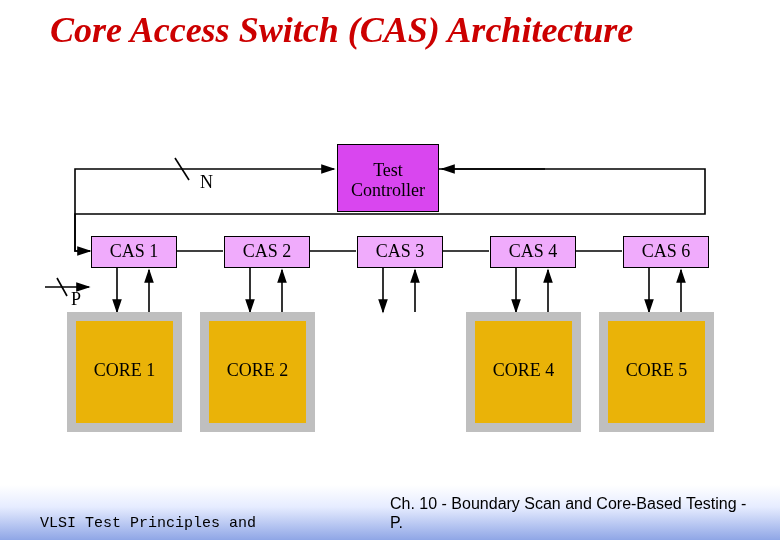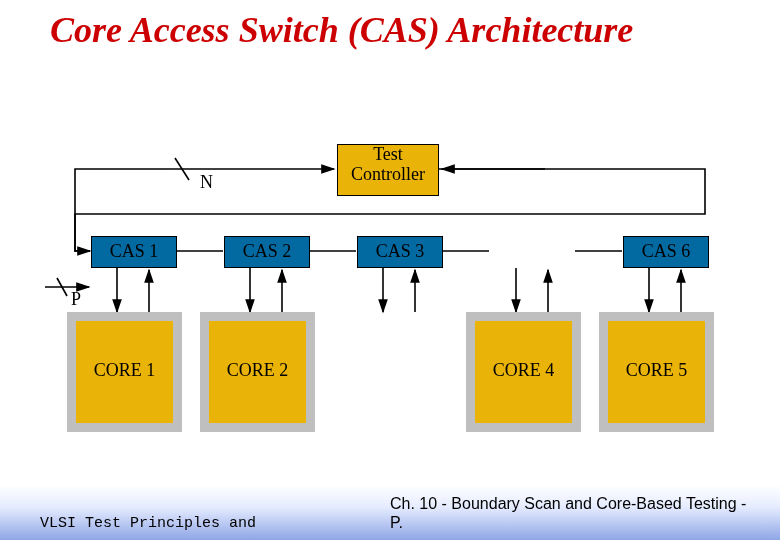--- a/index.html
+++ b/index.html
@@ -1,21 +1,21 @@
 <!DOCTYPE html>
 <html><head>
 <meta charset="utf-8">
 <style>
   html,body{margin:0;padding:0;width:780px;height:540px;font-family:"Times New Roman",serif;background:#fff;overflow:hidden}
   .slide{position:relative;width:710px;height:540px}
   .title{position:absolute;left:50px;top:10px;font-size:36px;font-weight:bold;font-style:italic;color:#cc0000;line-height:1.15}
   .diagram{position:absolute;left:45px;top:140px;width:690px;height:300px}
   .box{position:absolute;border:1.5px solid #000;text-align:center;font-family:"Times New Roman",serif}
-  .tc{background:#eab308;left:292px;top:4px;width:100px;height:50px;font-size:18px;padding-top:0;line-height:1.1}
-  .cas{background:#0369a1;top:96px;width:84px;height:30px;font-size:18px;line-height:28px}
+  .tc{background:#d946ef;left:292px;top:4px;width:100px;height:50px;font-size:18px;padding-top:16px;line-height:1.1}
+  .cas{background:#f0abfc;top:96px;width:84px;height:30px;font-size:18px;line-height:28px}
   .core{background:#eab308;top:172px;width:97px;height:102px;font-size:18px;line-height:98px;border:9px solid #bfbfbf;box-sizing:content-box}
   .footer{position:absolute;bottom:0;left:0;width:780px;height:55px;background:linear-gradient(to bottom,#ffffff 0%,#e6ecff 40%,#8fa6e6 100%)}
   .foot-left{position:absolute;left:40px;bottom:8px;font-family:Liberation Mono, monospace;font-size:15px}
   .foot-right{position:absolute;left:390px;bottom:8px;font-family:Arial,sans-serif;font-size:16px;width:370px;line-height:1.15}
 </style>
 </head>
 <body>
 
 <div class="slide">
 
@@ -64,20 +64,21 @@
     </svg>
 
     <div class="box tc">
       <span style="white-space:pre-line">Test
 Controller</span>
     </div>
 
     <div class="box cas" style="left:46px"><span>CAS 1</span></div>
     <div class="box cas" style="left:179px"><span>CAS 2</span></div>
     <div class="box cas" style="left:312px"><span>CAS 3</span></div>
+    <div class="box cas" style="left:445px"><span>CAS 4</span></div>
     <div class="box cas" style="left:578px"><span>CAS 6</span></div>
 
     <div class="box core" style="left:22px"><span>CORE 1</span></div>
     <div class="box core" style="left:155px"><span>CORE 2</span></div>
     <div class="box core" style="left:421px"><span>CORE 4</span></div>
     <div class="box core" style="left:554px"><span>CORE 5</span></div>
 
   </div>
 
   <div class="footer">

